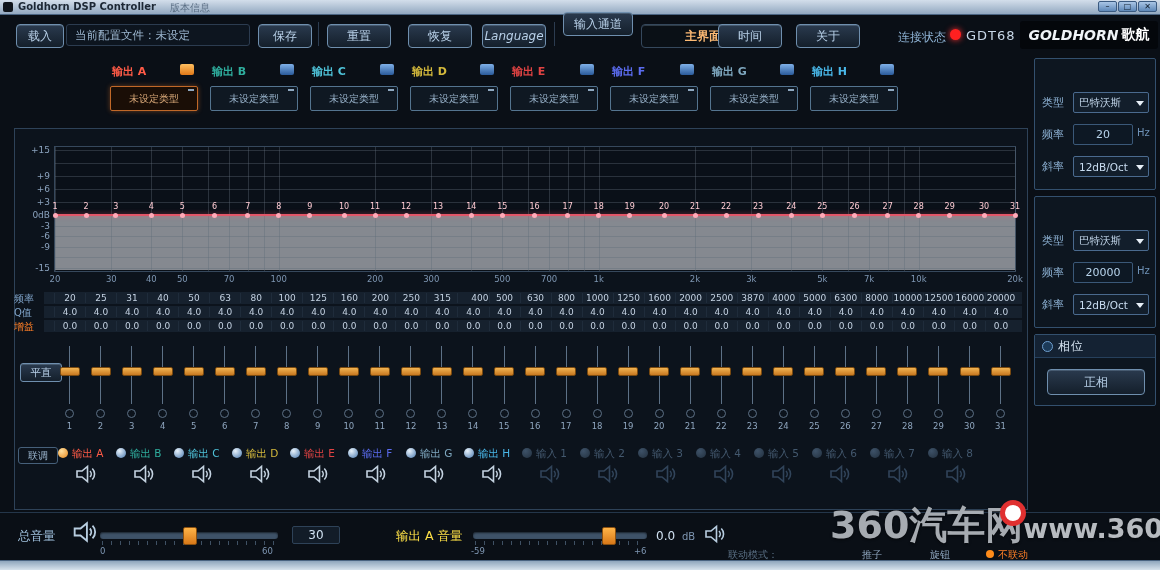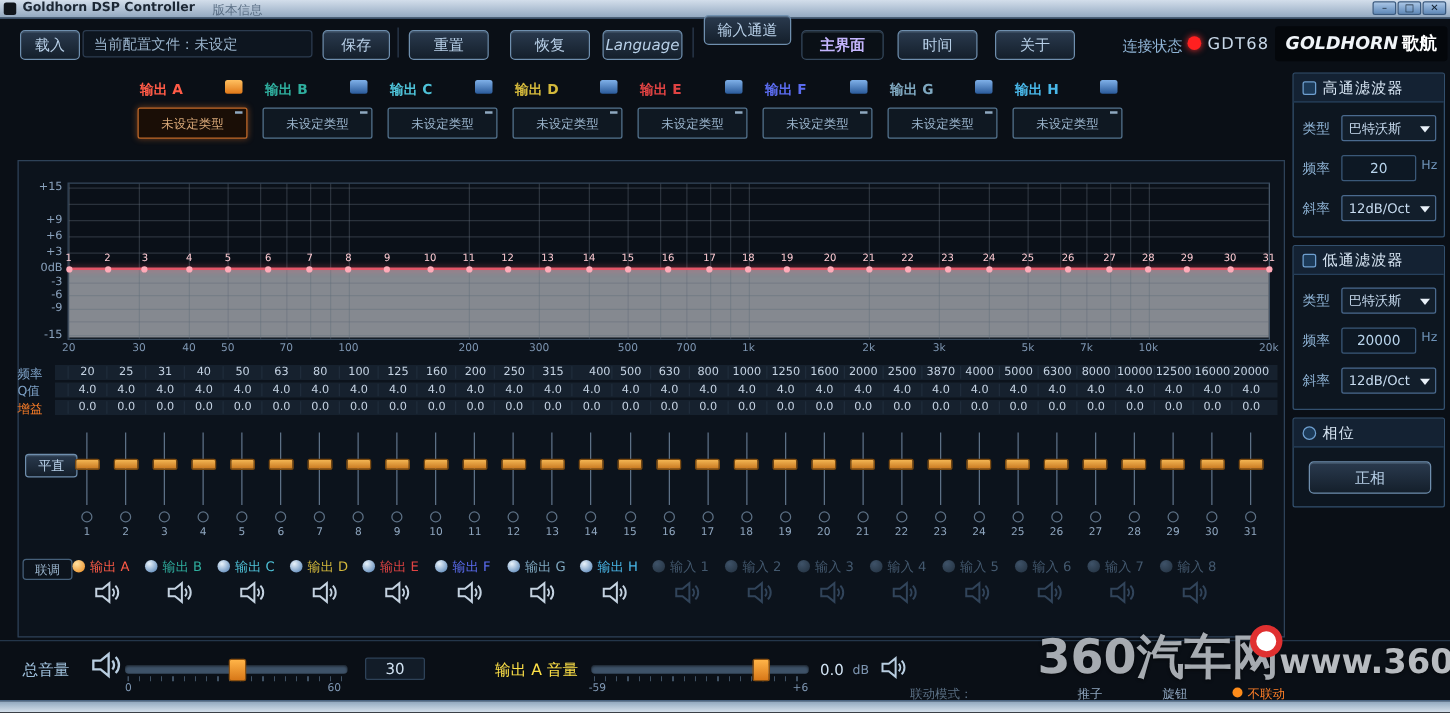--- a/index.html
+++ b/index.html
@@ -3,21 +3,21 @@
 <meta charset="utf-8">
 <style>
   html,body{margin:0;padding:0;background:#05070b;}
   #canvas{position:relative;width:1160px;height:570px;overflow:hidden;
     background:#0a0f16;font-family:"DejaVu Sans","Liberation Sans",sans-serif;
     -webkit-font-smoothing:antialiased;}
   .abs{position:absolute;}
   .btn{position:absolute;height:22px;border:1px solid #6f8fae;border-radius:4px;
     background:linear-gradient(#2a3a4e,#141f2b);color:#b8d0e8;font-size:12px;
     display:flex;align-items:center;justify-content:center;box-shadow:inset 0 1px 0 rgba(160,190,220,.25);}
-  .btn.active-tab{border-color:#35485c;background:#0a1016;color:#c4b5fd;font-weight:bold;}
+  .btn.active-tab{border-color:#35485c;background:#0a1016;color:#fdba74;font-weight:bold;padding-left:29px;}
   .tb-sep{position:absolute;top:22px;width:1px;height:24px;background:#2c3c50;}
   .panel{position:absolute;left:1034px;width:122px;background:#0d1620;border:1px solid #33506e;border-radius:2px;box-sizing:border-box;}
   .panel-title{position:absolute;left:0;top:0;right:0;height:22px;background:#142233;border-bottom:1px solid #26405c;
     display:flex;align-items:center;gap:5px;padding-left:7px;color:#d8e6f4;font-size:12px;letter-spacing:1px;}
   .p-ico{width:9px;height:9px;border:1px solid #6fa0d0;background:#1c3least;background:#1c3a58;border-radius:2px;}
   .fld-label{position:absolute;left:7px;width:30px;color:#8fb4d6;font-size:11px;}
   .dropdown{position:absolute;left:38px;width:76px;height:21px;background:#121e2b;border:1px solid #4a6a8e;border-radius:2px;
     display:flex;align-items:center;color:#c8dcf0;font-size:10.5px;padding-left:5px;box-sizing:border-box;}
   .caret{position:absolute;right:4px;top:8px;width:0;height:0;border-left:4px solid transparent;border-right:4px solid transparent;border-top:5px solid #e8f0f8;}
   .numfield{position:absolute;left:38px;width:60px;height:21px;background:#0d1824;border:1px solid #3a5878;border-radius:2px;
@@ -596,44 +596,36 @@
           <path d="M19.3 6.5 A7.8 7.8 0 0 1 19.3 17.5" fill="none" stroke="#31445a" stroke-width="1.6"></path>
         </svg></div>
       <div style="position: absolute; left: 943px; top: 462px; width: 24px; height: 24px;"><svg width="24" height="24" viewBox="0 0 24 24">
           <path d="M4 9 L9 9 L14.5 4.5 L14.5 19.5 L9 15 L4 15 Z" fill="none" stroke="#31445a" stroke-width="1.6"></path>
           <path d="M17 9 A4.3 4.3 0 0 1 17 15" fill="none" stroke="#31445a" stroke-width="1.6"></path>
           <path d="M19.3 6.5 A7.8 7.8 0 0 1 19.3 17.5" fill="none" stroke="#31445a" stroke-width="1.6"></path>
         </svg></div>
     </div>
 
   <div class="panel" style="top:58px;height:132px;">
-    <div class="panel-title">
-        <span class="p-ico"></span>
-      <span>高通滤波器</span>
-      </div>
     <span class="fld-label" style="top:36px;">类型</span>
     <div class="dropdown" style="top:33px;">
       <span>巴特沃斯</span>
       <i class="caret"></i>
       </div>
     <span class="fld-label" style="top:68px;">频率</span>
     <div class="numfield" style="top:65px;">20</div>
     <span class="unit" style="top:68px;">Hz</span>
     <span class="fld-label" style="top:100px;">斜率</span>
     <div class="dropdown" style="top:97px;">
       <span>12dB/Oct</span>
       <i class="caret"></i>
       </div>
   </div>
 
   <div class="panel" style="top:196px;height:132px;">
-    <div class="panel-title">
-        <span class="p-ico"></span>
-      <span>低通滤波器</span>
-      </div>
     <span class="fld-label" style="top:36px;">类型</span>
     <div class="dropdown" style="top:33px;">
       <span>巴特沃斯</span>
       <i class="caret"></i>
       </div>
     <span class="fld-label" style="top:68px;">频率</span>
     <div class="numfield" style="top:65px;">20000</div>
     <span class="unit" style="top:68px;">Hz</span>
     <span class="fld-label" style="top:100px;">斜率</span>
     <div class="dropdown" style="top:97px;">

